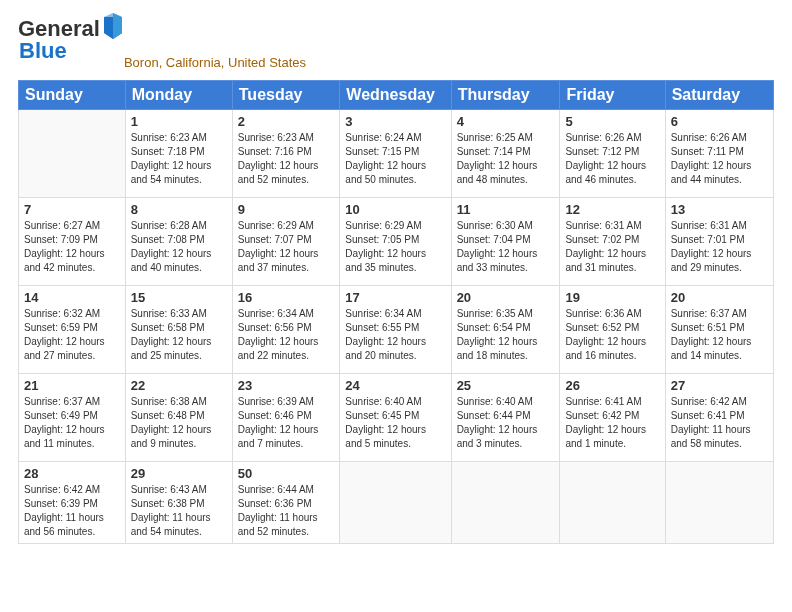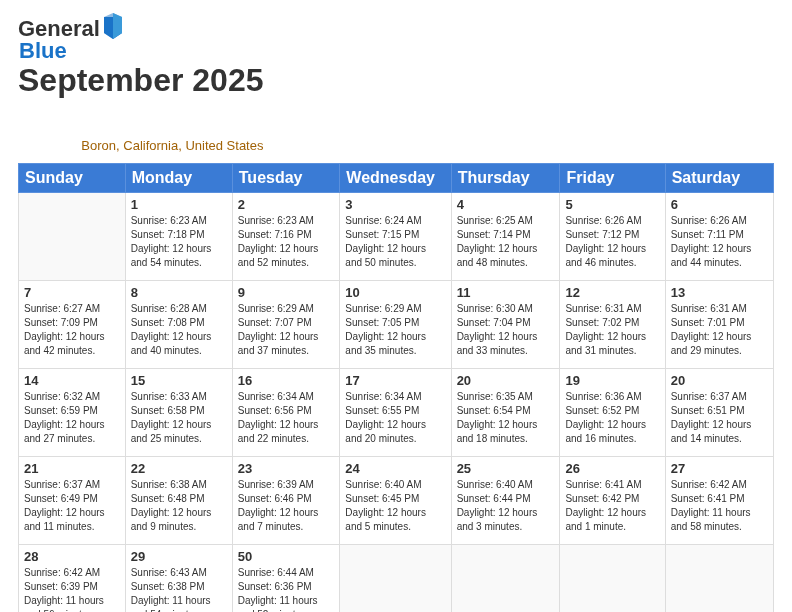--- a/index.html
+++ b/index.html
@@ -12,21 +12,20 @@
     }
     .page {
       width: 792px;
       height: 612px;
       padding: 15px 18px 10px 18px;
     }
     .header {
       display: flex;
       align-items: flex-start;
       margin-bottom: 10px;
-      flex-direction: column;
     }
     .logo {
       display: flex;
       align-items: center;
     }
     .logo-text {
       font-size: 22px;
       font-weight: bold;
       line-height: 1.1;
     }
@@ -112,21 +111,20 @@
             <polygon points="2,4 11,0 20,4 20,20 11,26 2,20" fill="#1a73c8" opacity="0.5"></polygon>
             <polygon points="11,0 20,4 20,20 11,26" fill="#3a9ad9"></polygon>
           </svg>
         </div>
         <div style="margin-top:-4px;">
           <span class="logo-text logo-blue" style="margin-left:1px;">Blue</span>
         </div>
       </div>
     </div>
     <div class="title-block">
-      <div class="month-title">September 2025</div>
       <div class="subtitle">Boron, California, United States</div>
     </div>
   </div>
 
   <table class="calendar">
     <thead>
       <tr>
         <th>Sunday</th>
         <th>Monday</th>
         <th>Tuesday</th>

